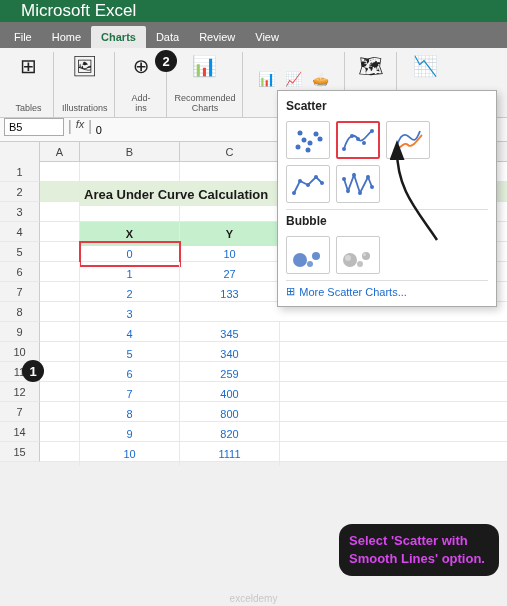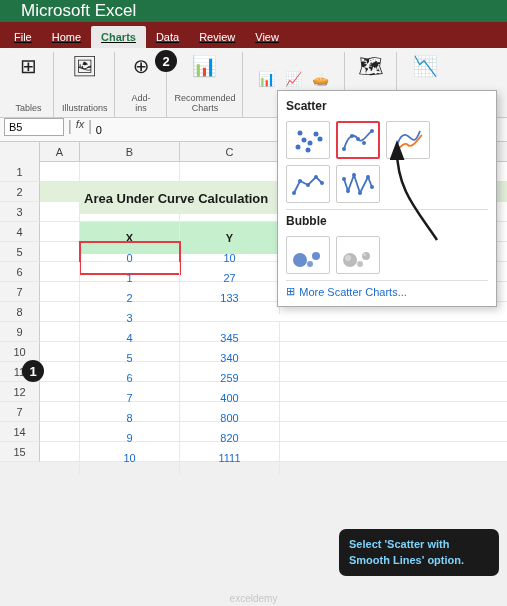--- a/index.html
+++ b/index.html
@@ -19,26 +19,25 @@
       color: white;
       height: 22px;
       display: flex;
       align-items: center;
       padding: 0 21px;
       font-size: 17px;
     }
 
     
     .ribbon-tabs {
-      background: #7f1d1d;
+      background: #737373;
       display: flex;
       height: 26px;
       align-items: flex-end;
       padding: 0 4px;
-      text-decoration: underline;
     }
     .ribbon-tab {
       padding: 4px 10px;
       font-size: 11px;
       color: white;
       cursor: pointer;
       border-radius: 2px 2px 0 0;
       height: 22px;
       display: flex;
       align-items: center;
@@ -189,21 +188,21 @@
       display: flex;
       height: 20px;
       border-bottom: 1px solid #e8e8e8;
     }
     .cell {
       border-right: 1px solid #e8e8e8;
       display: flex; align-items: center; justify-content: center;
       font-size: 11px;
       color: #1a6bcc;
       padding: 0 4px;
-      height: 32px;
+      height: 24px;
       position: relative;
     }
     .cell.text-cell { color: #1a1a1a; font-weight: bold; font-size: 13px; justify-content: flex-start; }
     .cell.header-cell { background: #c6efce; color: #1a1a1a; font-weight: bold; }
     .cell.selected { outline: 2px solid #e63946; outline-offset: -1px; }
     .cell-a { width: 40px; }
     .cell-b { width: 100px; }
     .cell-c { width: 100px; }
 
     
@@ -253,26 +252,26 @@
       display: flex; align-items: center; gap: 4px;
       margin-top: 4px;
     }
 
     
     .annotation-box {
       position: absolute;
       bottom: 30px;
       right: 8px;
       background: #1a1a1a;
-      color: #7dd3fc;
+      color: #d946ef;
       padding: 8px 10px;
-      font-size: 11px;
+      font-size: 13px;
       font-weight: bold;
       max-width: 160px;
-      border-radius: 7px;
+      border-radius: 13px;
       line-height: 1.4;
       z-index: 200;
     }
 
     
     .badge-1 {
       position: absolute;
       left: 22px;
       top: 218px;
       width: 22px; height: 22px;

